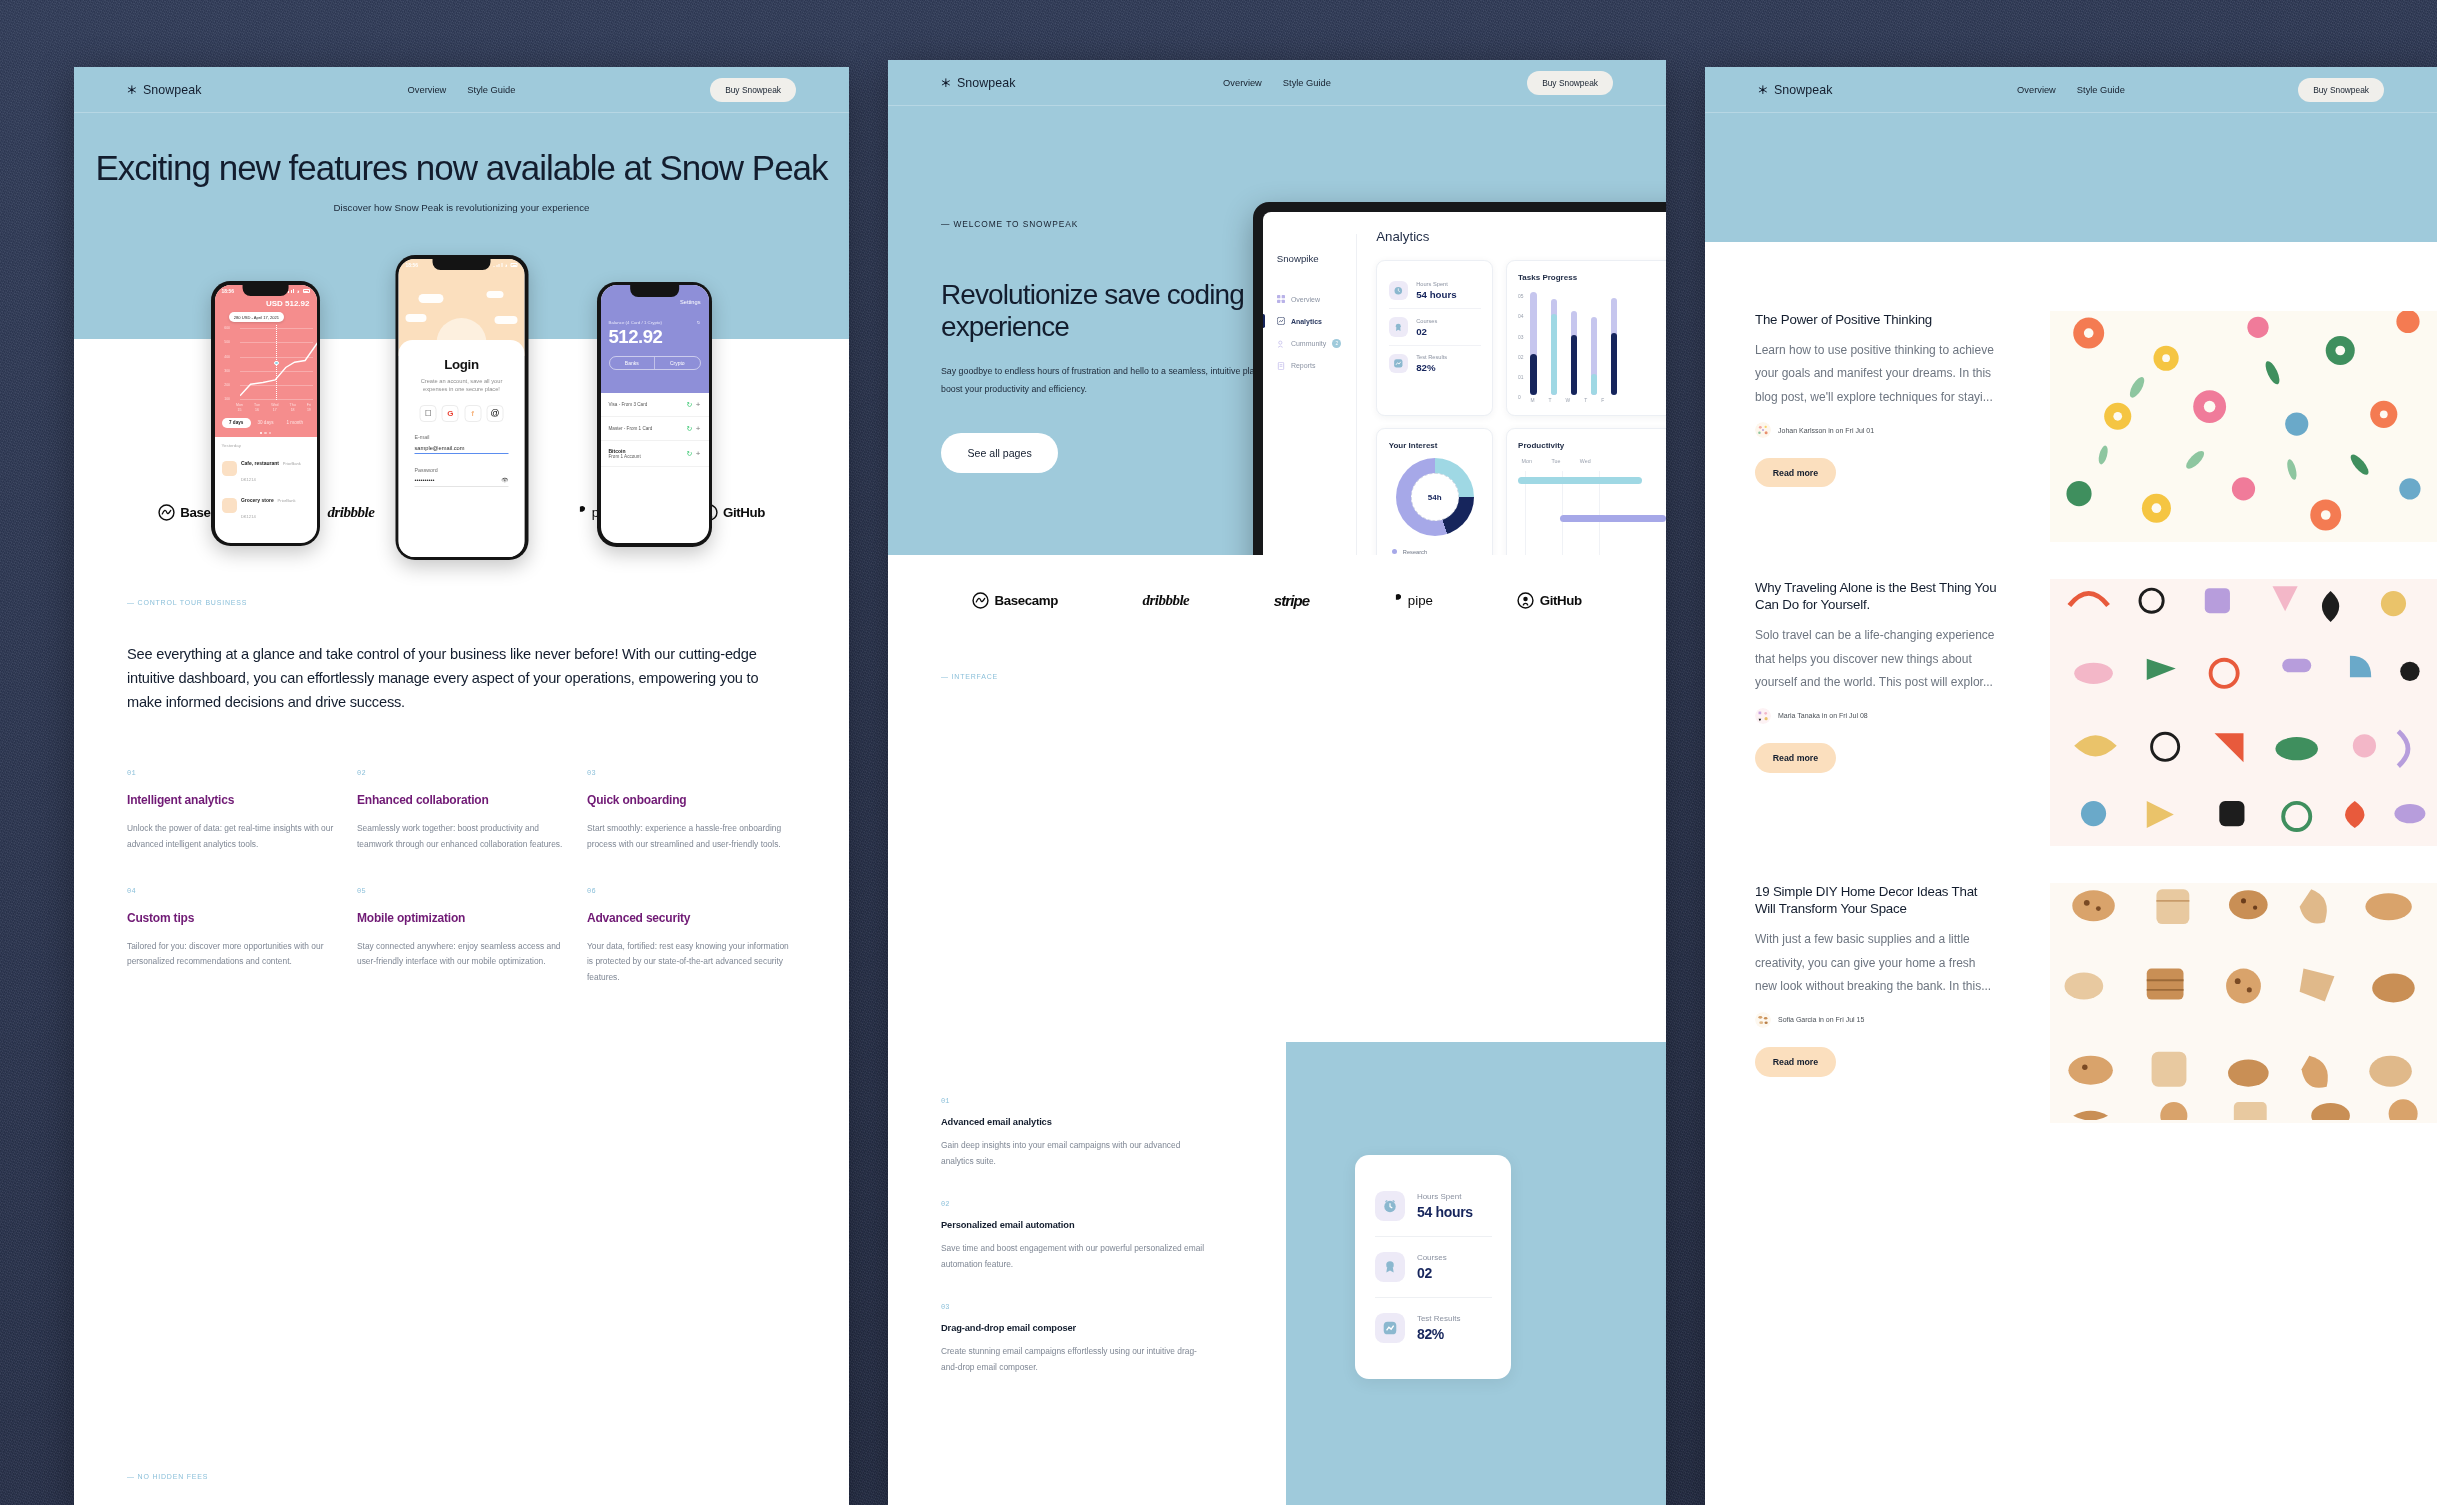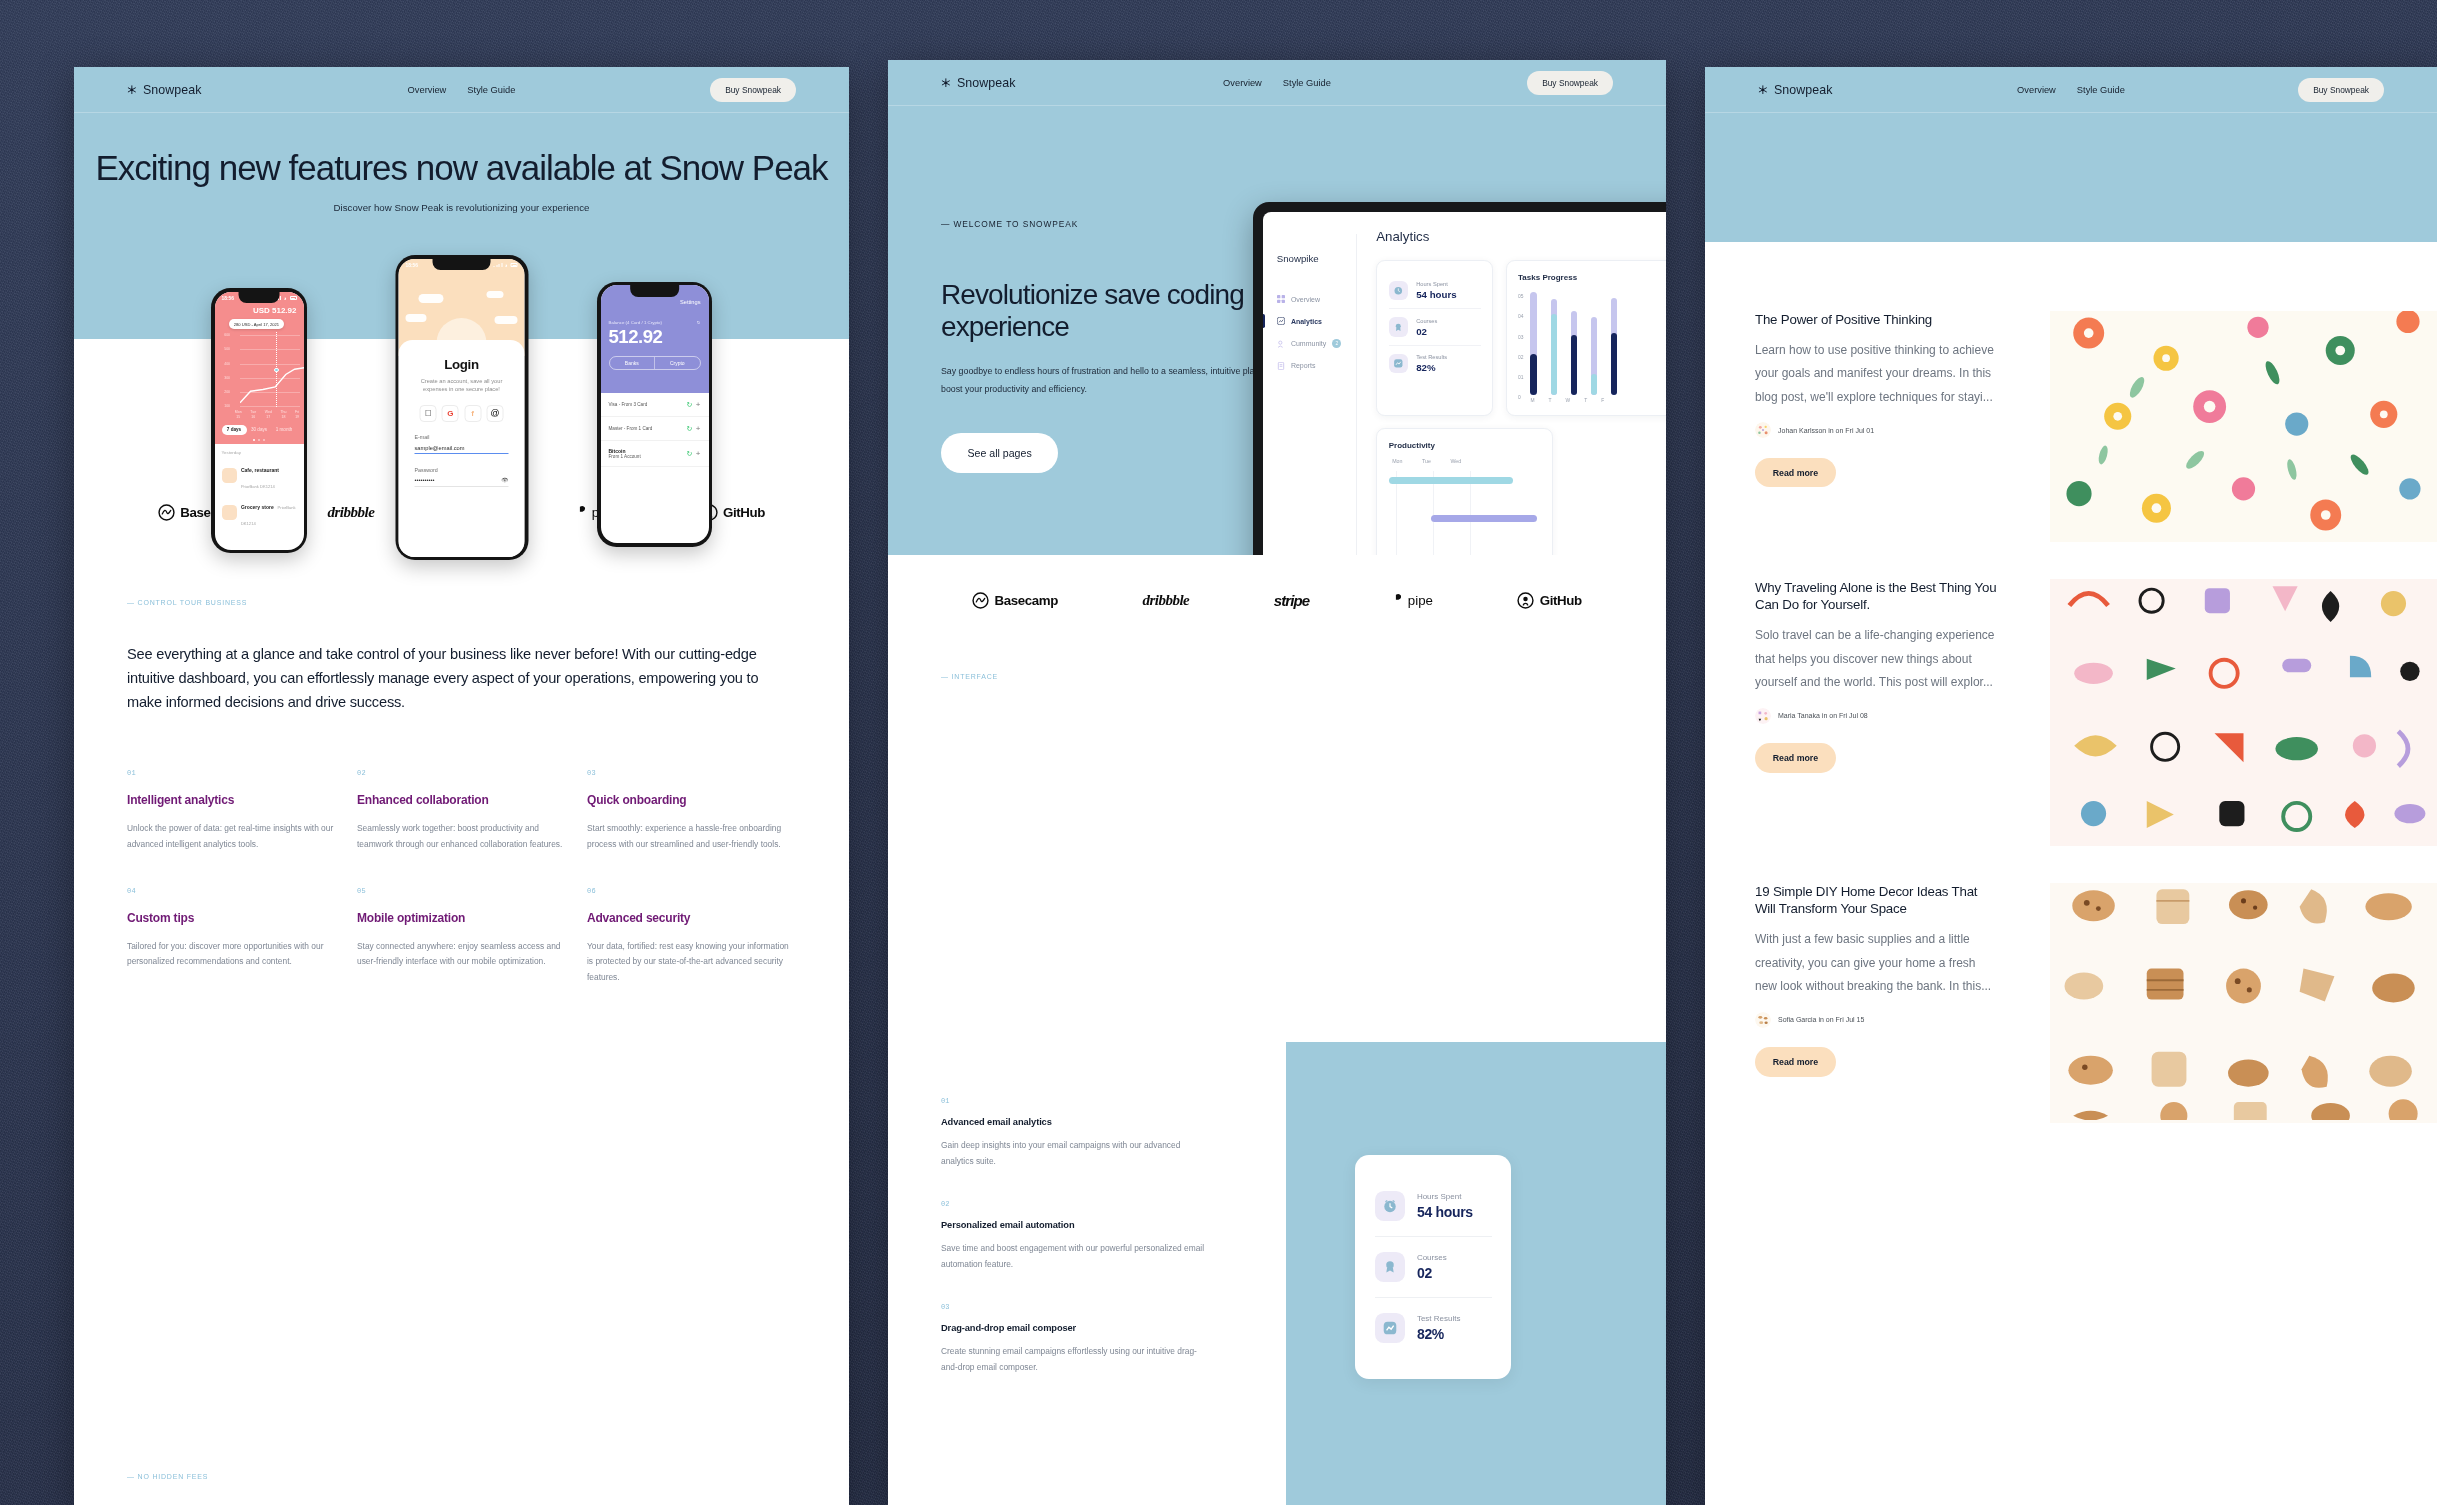--- a/index.html
+++ b/index.html
@@ -82,21 +82,21 @@
     padding:0 7px; font-size:4.9px; color:#fff; font-weight:bold;
   }
   .bars { display:flex; gap:1.3px; align-items:flex-end; }
   .bars i { display:block; width:1.1px; background:#fff; }
   .bars i:nth-child(1){height:1.8px}.bars i:nth-child(2){height:2.7px}
   .bars i:nth-child(3){height:3.5px}.bars i:nth-child(4){height:4.4px}
   .batt { width:7px;height:3.5px;border:0.5px solid #fff;border-radius:0.9px; position:relative;}
   .batt::after{content:"";position:absolute;inset:0.5px;background:#fff;border-radius:0.4px;}
 
   
-  #phoneL { left:137px; top:33px; width:96px; height:265px; }
+  #phoneL { left:137px; top:26px; width:109px; height:265px; }
   #phoneL .chartarea { background:#f58d8d; height:152px; position:relative; padding-top:14px;}
   .usd-top { color:#fff; font-size:8px; text-align:right; padding-right:7px; font-weight:600;}
   .tooltip-pill{
     background:#fff; border-radius:5.3px; font-size:4.1px; color:#2b2b2b;
     padding:2.7px 5.3px; display:inline-block; position:absolute; left:14px; top:27.4px;
     box-shadow:0 0.9px 2.7px rgba(0,0,0,.15);
   }
   .minichart{ position:absolute; left:9.7px; top:40px; right:3.5px; height:75px; }
   .minichart .gl{position:absolute;left:16px;right:0;height:0.9px;background:rgba(255,255,255,.28);}
   .minichart .ylab{position:absolute;left:0;font-size:3.5px;color:#ffd9d9;transform:translateY(-50%);}
@@ -678,20 +678,35 @@
               <div class="bar-x">
                   <span>M</span>
                   <span>T</span>
                   <span>W</span>
                   <span>T</span>
                   <span>F</span>
                 </div>
             </div>
           </div>
           <div class="t-cards" style="margin-top:12.4px;">
+            <div class="t-card" style="width:117px;">
+              <div class="t-h2">Your Interest</div>
+              <div class="donut-wrap">
+                <div class="donut">
+                  <span class="cv">54h</span>
+                </div>
+                <div class="legend">
+                  <div>
+                      <i style="background:#a6a8e8"></i>
+                      <span>Research</span>
+                    </div>
+
+                </div>
+              </div>
+            </div>
             <div class="t-card" style="width:177px;">
               <div class="t-h2">Productivity</div>
               <div class="prod-days">
                 <span>Mon</span>
                 <span>Tue</span>
                 <span>Wed</span>
               </div>
               <div class="prod-bars">
                 <span class="vg" style="left:7px"></span>
                   <span class="vg" style="left:44px"></span>

